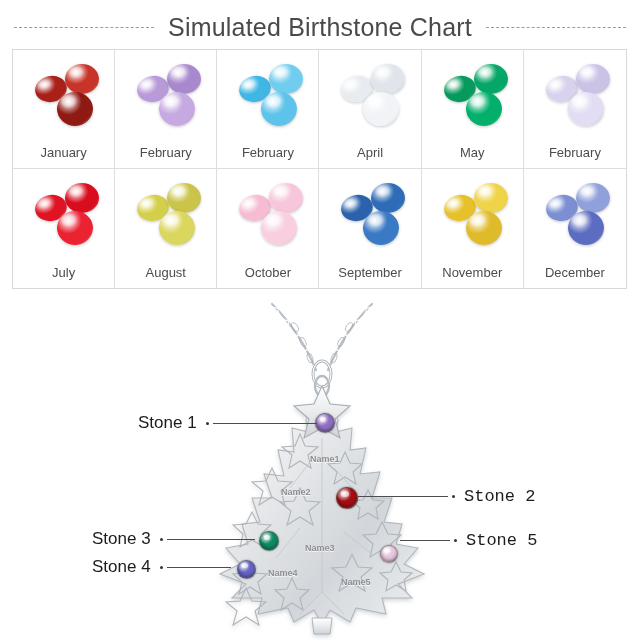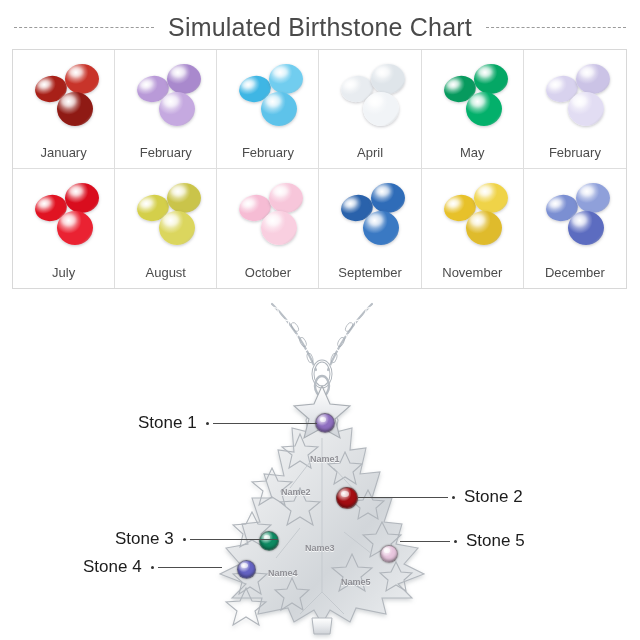--- a/index.html
+++ b/index.html
@@ -84,34 +84,34 @@
   .callout-dot{
     width:3px;height:3px;border-radius:50%;background:#333;
     flex:0 0 auto;
   }
   .callout-line{
     height:0;border-top:1px solid #4d4d4d;
   }
   .callout.left{flex-direction:row;}
   .callout.left .callout-dot{margin-left:9px;}
   .callout.left .callout-line{margin-left:4px;}
-  .callout.right{flex-direction:row;}
+  .callout.right{flex-direction:row;font-family:Liberation Mono, monospace;}
   .callout.right .callout-dot{margin-right:9px;}
   .callout.right .callout-line{margin-right:4px;}
 
   #callout-stone1{left:138px;top:413px;}
   #callout-stone1 .callout-line{width:104px;}
 
   #callout-stone2{left:358px;top:487px;}
   #callout-stone2 .callout-line{width:90px;}
 
-  #callout-stone3{left:92px;top:529px;margin-left:23px;}
+  #callout-stone3{left:92px;top:529px;}
   #callout-stone3 .callout-line{width:88px;}
 
-  #callout-stone4{left:83px;top:557px;}
+  #callout-stone4{left:92px;top:557px;}
   #callout-stone4 .callout-line{width:64px;}
 
   #callout-stone5{left:400px;top:531px;}
   #callout-stone5 .callout-line{width:50px;}
 
   
   .pendant-stone{
     position:absolute;border-radius:50%;
     box-shadow:0 0 2px rgba(0,0,0,.45), inset 0 -2px 3px rgba(0,0,0,.35);
     border:1px solid rgba(90,90,90,.6);

